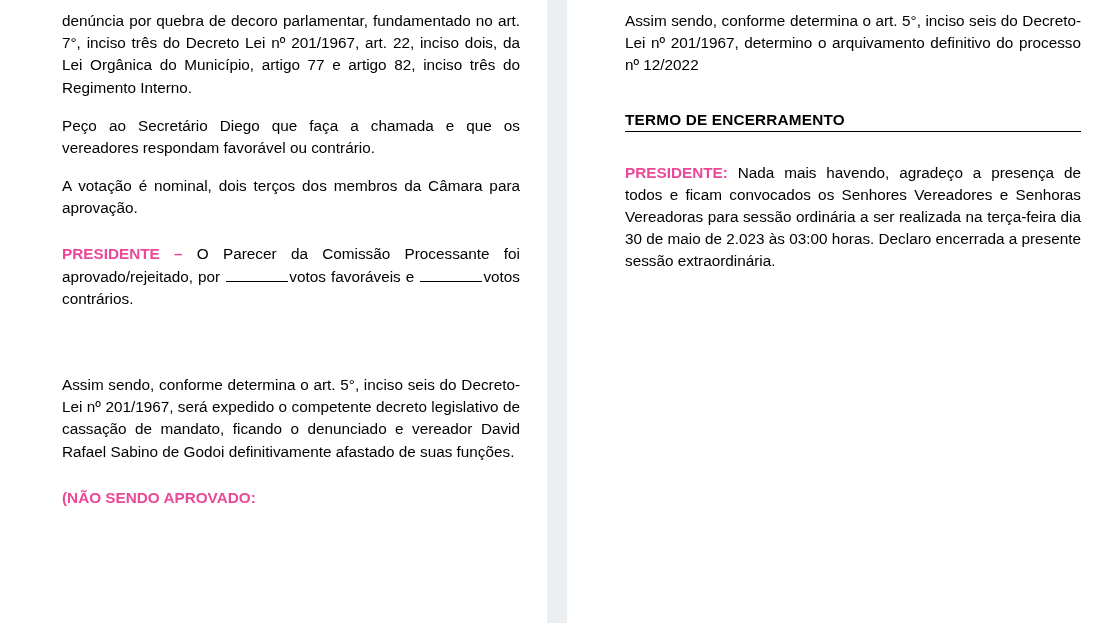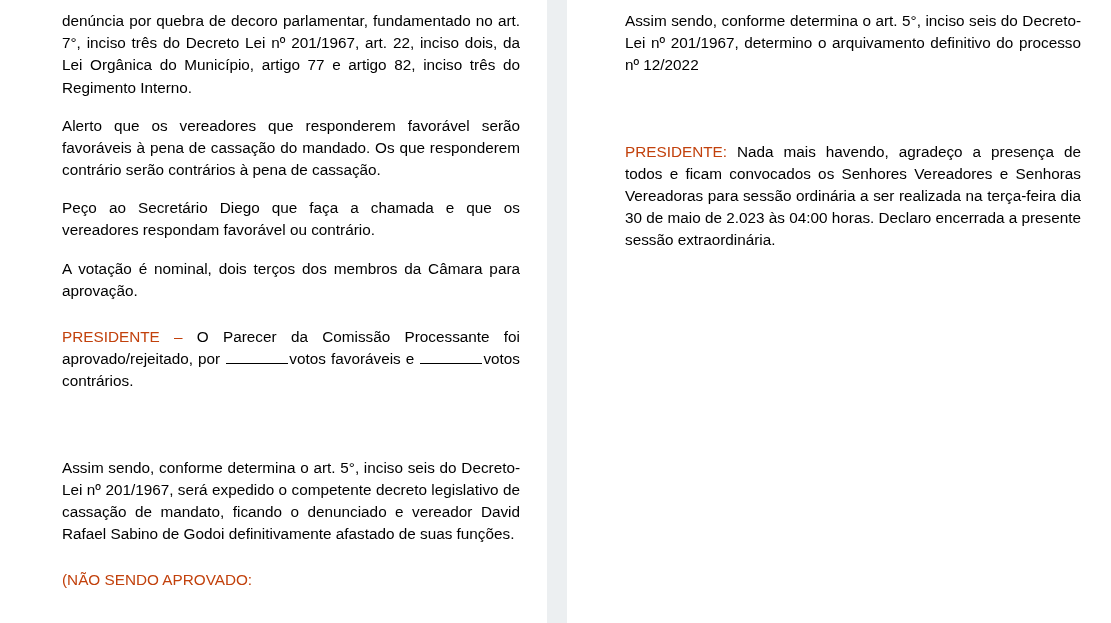--- a/index.html
+++ b/index.html
@@ -46,22 +46,22 @@
     padding-top: 10px;
   }
   p {
     margin: 0 0 16px 0;
     font-size: 15.3px;
     line-height: 1.45;
     text-align: justify;
     text-justify: inter-word;
   }
   .red-bold {
-    color: #c2410c;
-    font-weight: normal;
+    color: #ec4899;
+    font-weight: bold;
   }
   .bold {
     font-weight: normal;
   }
   .spacer-sm { height: 8px; }
   .spacer-md { height: 18px; }
   .spacer-lg { height: 30px; }
   .heading-underlined {
     font-size: 15.3px;
     font-weight: bold;
@@ -91,21 +91,20 @@
 </head>
 <body>
 
 <div class="page-wrap">
 
   <div class="page page-left">
     <div class="col-inner">
 
       <p>denúncia por quebra de decoro parlamentar, fundamentado no art. 7°, inciso três do Decreto Lei nº 201/1967, art. 22, inciso dois, da Lei Orgânica do Município, artigo 77 e artigo 82, inciso três do Regimento Interno.</p>
 
-      <p>Alerto que os vereadores que responderem favorável serão favoráveis à pena de cassação do mandado. Os que responderem contrário serão contrários à pena de cassação.</p>
 
       <p>Peço ao Secretário Diego que faça a chamada e que os vereadores respondam favorável ou contrário.</p>
 
       <p>A votação é nominal, dois terços dos membros da Câmara para aprovação.</p>
 
       <div class="spacer-sm"></div>
 
       <p class="justify-spread">
         <span class="red-bold">PRESIDENTE – </span><span class="bold">O Parecer da Comissão Processante</span><span> foi aprovado/rejeitado, por </span><span class="blank-line"></span><span>votos favoráveis e </span><span class="blank-line"></span><span>votos contrários</span><span class="bold">.</span>
       </p>
@@ -126,21 +125,24 @@
 
   <div class="gutter"></div>
 
   <div class="page page-right">
     <div class="col-inner">
 
       <p>Assim sendo, conforme determina o art. 5°, inciso seis do Decreto-Lei nº 201/1967, determino o arquivamento definitivo do processo nº 12/2022</p>
 
       <div class="spacer-md"></div>
 
+      <div>
+        <span class="heading-underlined">TERMO DE ENCERRAMENTO</span>
+      </div>
 
       <div class="spacer-lg"></div>
 
-      <p><span class="red-bold">PRESIDENTE:</span><span> Nada mais havendo, agradeço a presença de todos e ficam convocados os Senhores Vereadores e Senhoras Vereadoras para sessão ordinária a ser realizada na terça-feira dia 30 de maio de 2.023 às 04:00 horas. Declaro encerrada a presente sessão extraordinária.</span></p>
+      <p><span class="red-bold">PRESIDENTE:</span><span> Nada mais havendo, agradeço a presença de todos e ficam convocados os Senhores Vereadores e Senhoras Vereadoras para sessão ordinária a ser realizada na terça-feira dia 30 de maio de 2.023 às 03:00 horas. Declaro encerrada a presente sessão extraordinária.</span></p>
 
     </div>
   </div>
 
 </div>
 
 </body></html>

